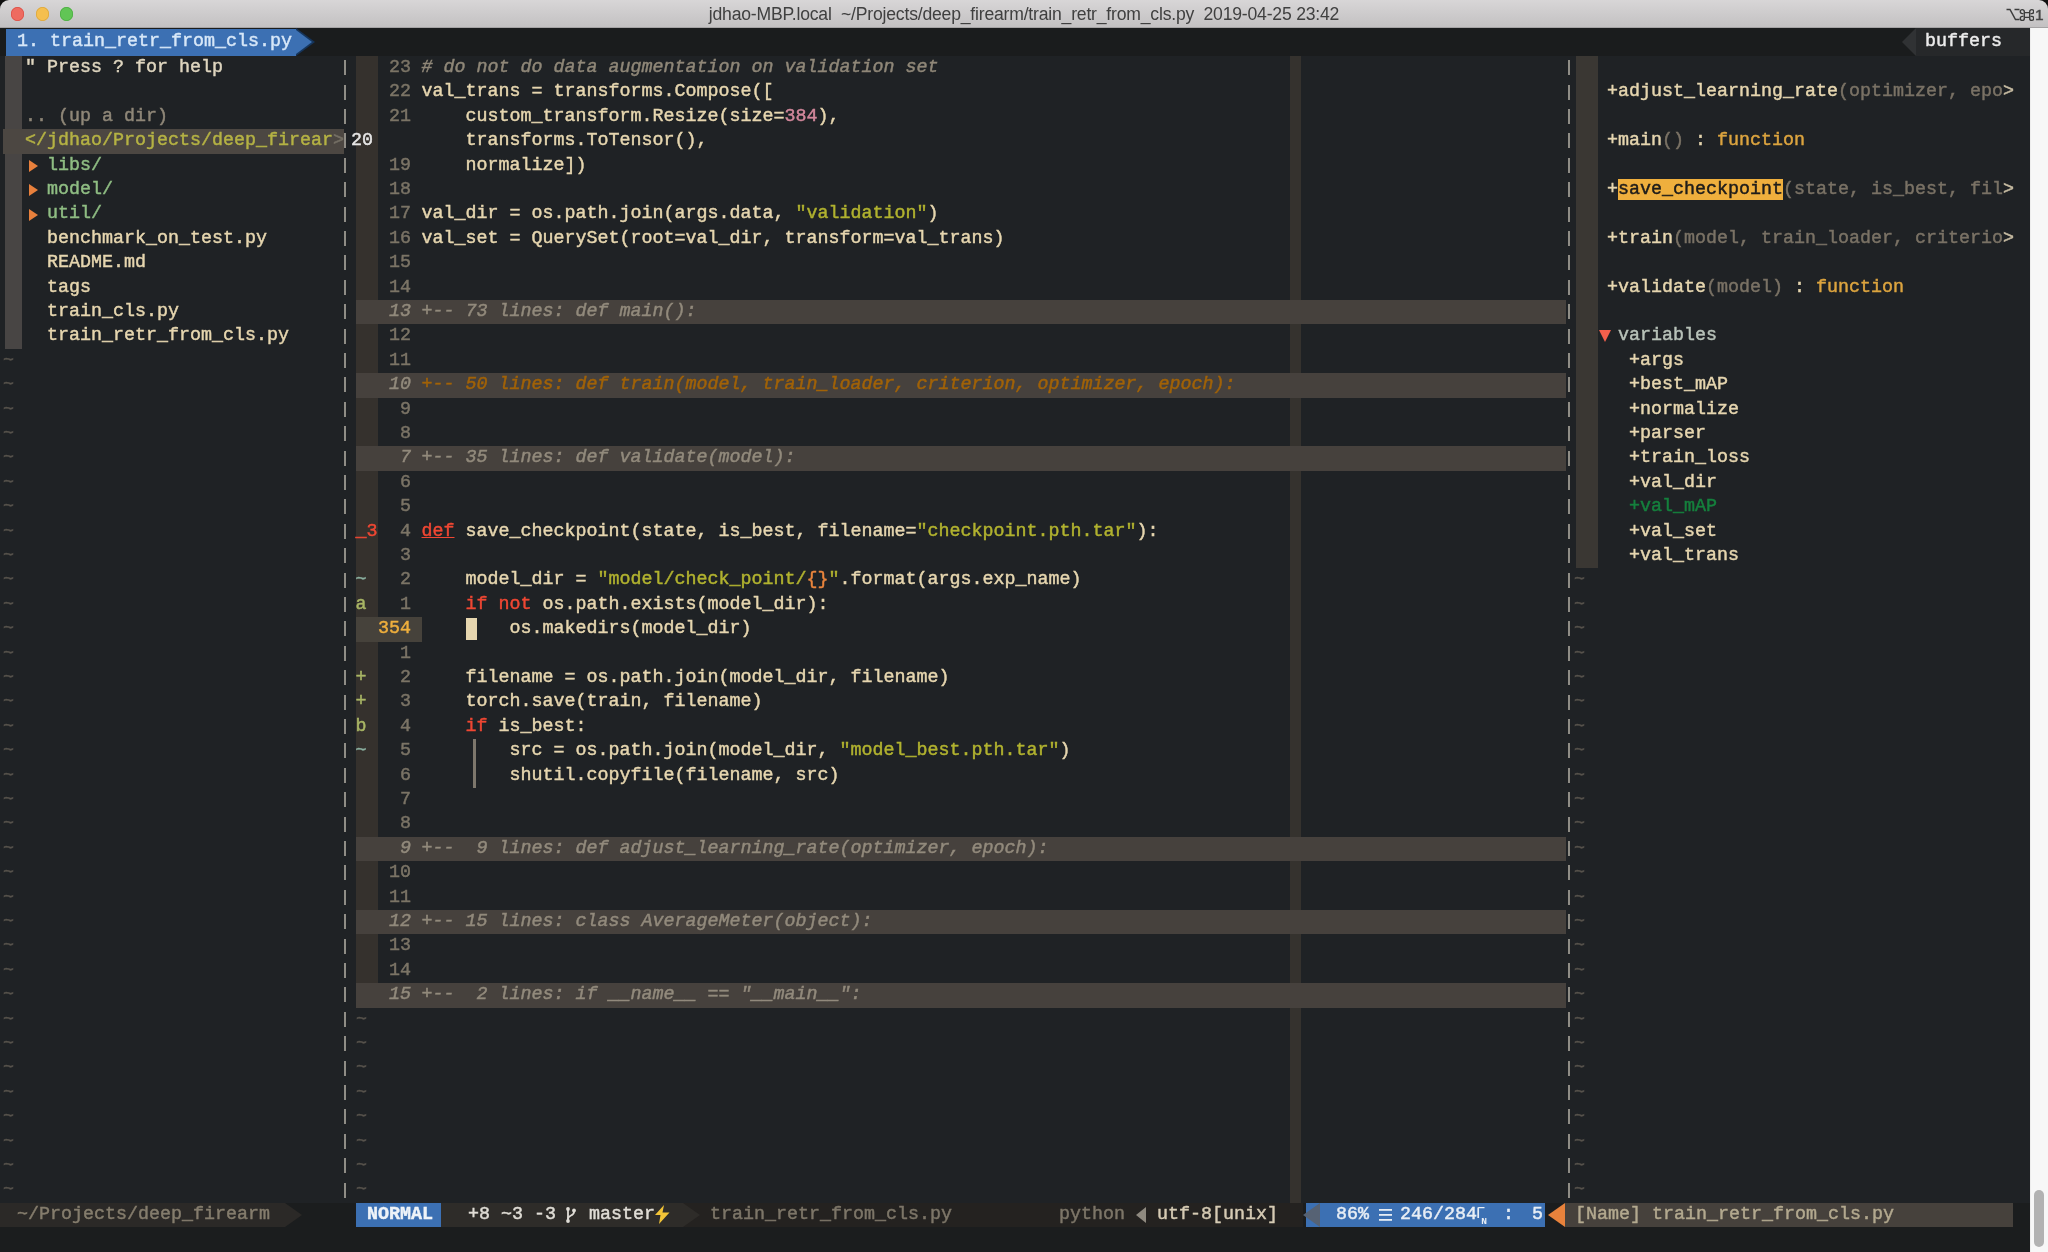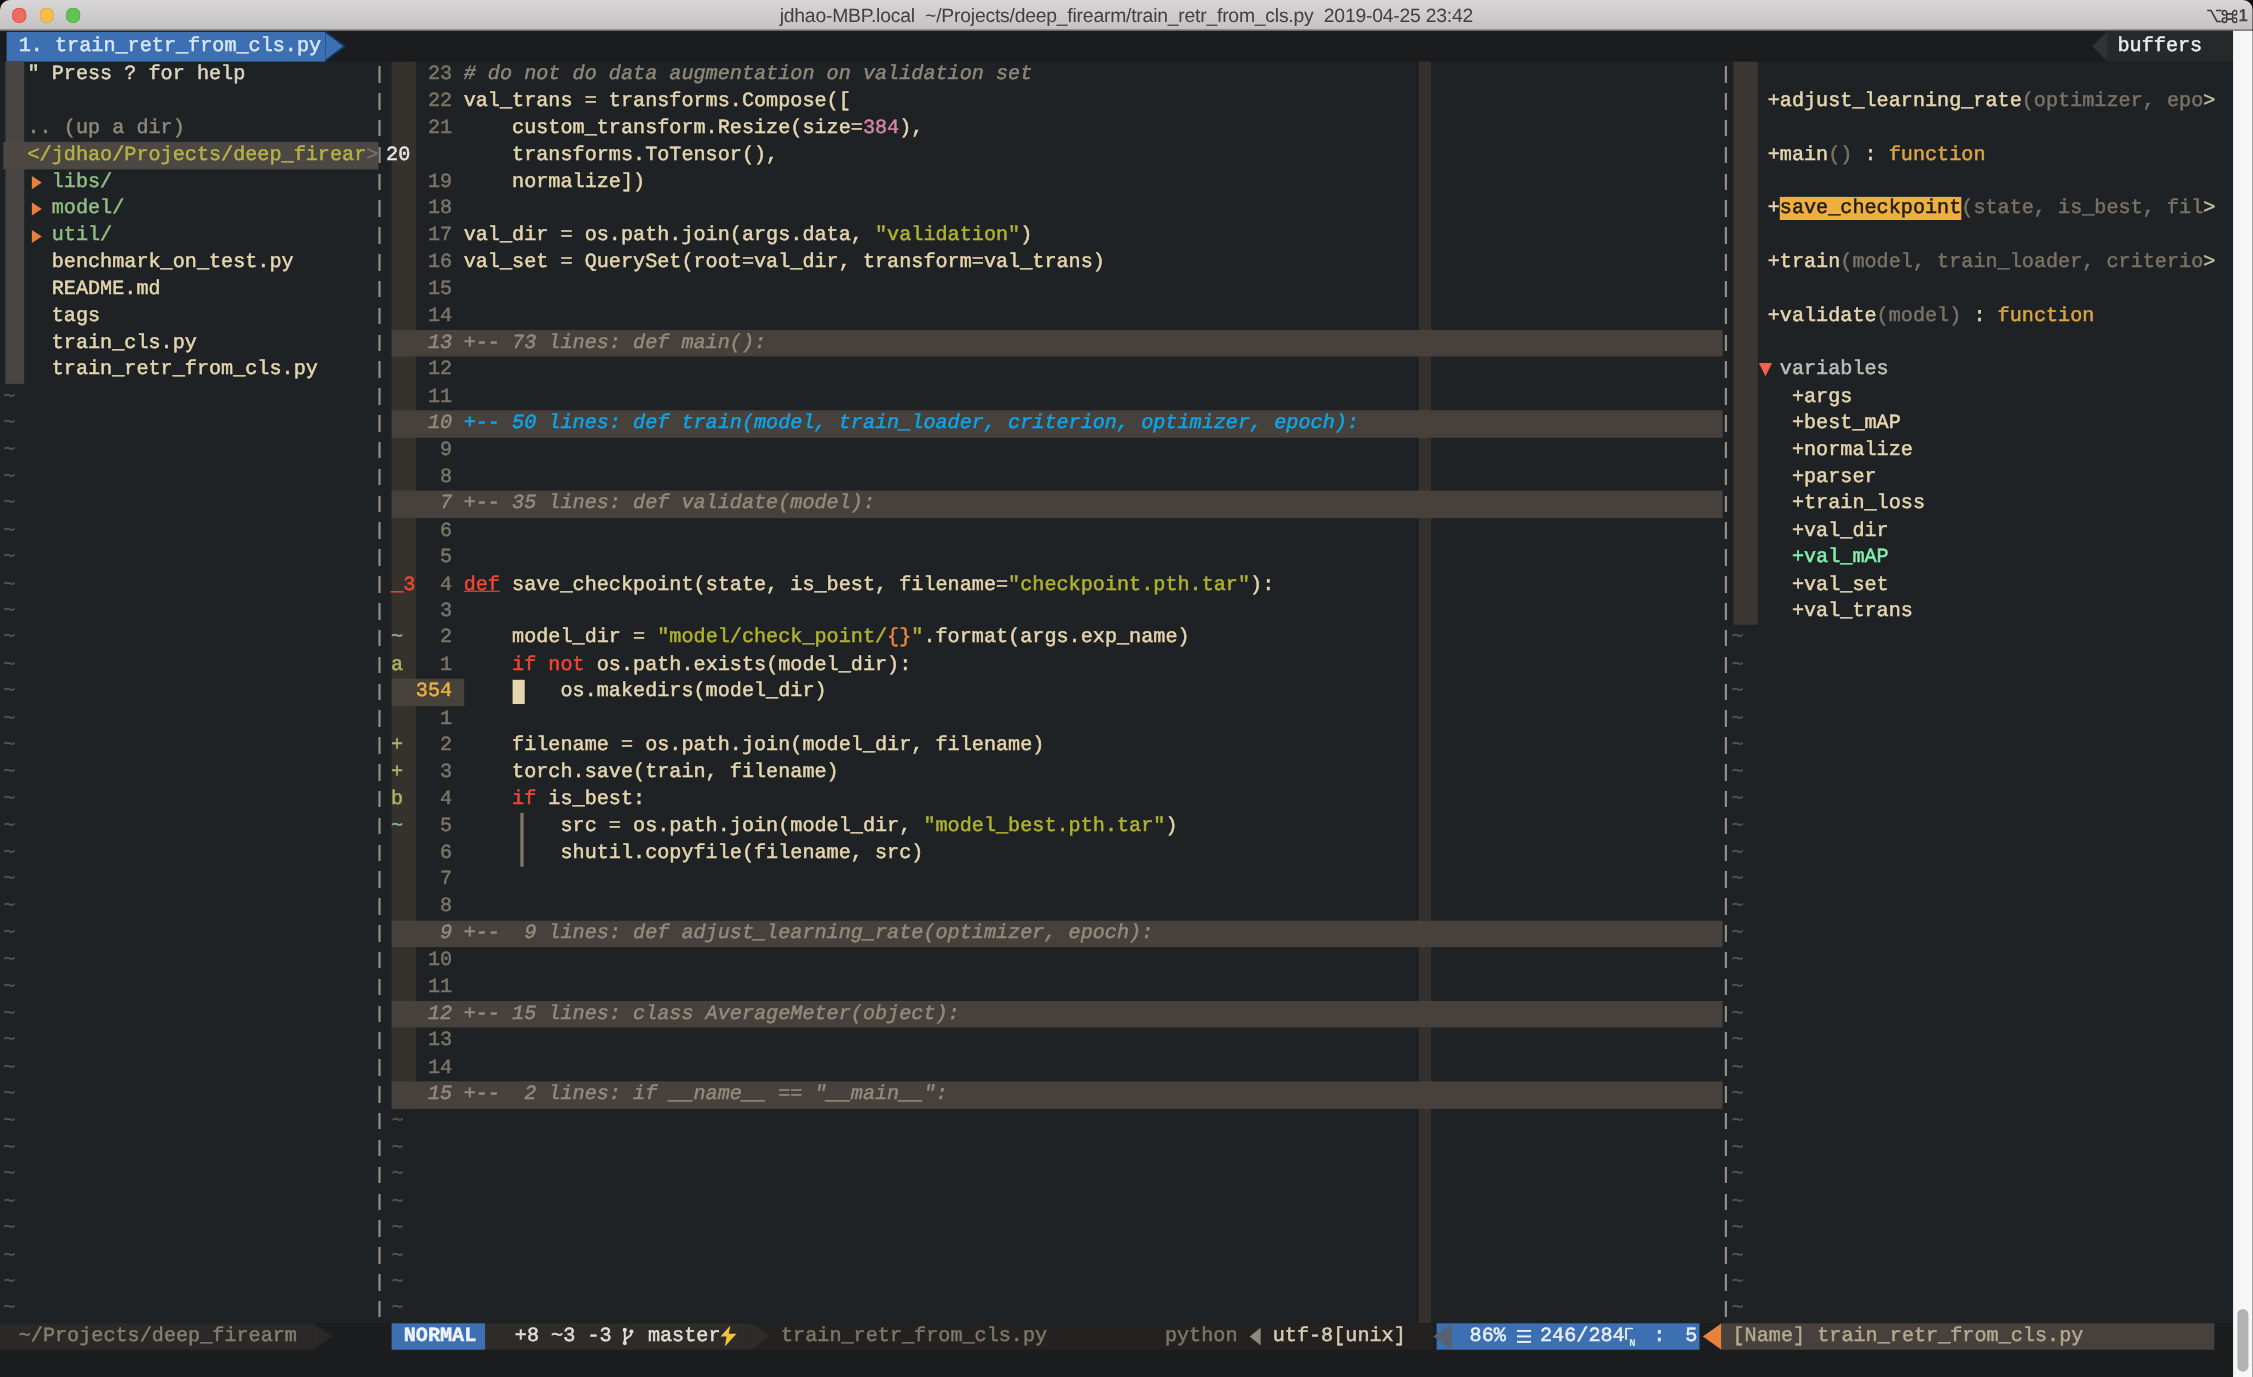--- a/index.html
+++ b/index.html
@@ -100,21 +100,21 @@
 <div class="r" style="left:421.5px;top:226.8px;color:#e6d6af;">val_set = QuerySet(root=val_dir, transform=val_trans)</div>
 <div class="r" style="left:351.0px;top:251.2px;width:60px;text-align:right;color:#7b7466;">15</div>
 <div class="r" style="left:351.0px;top:275.6px;width:60px;text-align:right;color:#7b7466;">14</div>
 <div class="abs" style="left:355.5px;top:300.0px;width:1210.5px;height:24.4px;background:#46413d;"></div>
 <div class="r" style="left:351.0px;top:300.0px;width:60px;text-align:right;color:#928a7c;font-style:italic;">13</div>
 <div class="r it" style="left:421.5px;top:300.0px;color:#928a7c;">+-- 73 lines: def main():</div>
 <div class="r" style="left:351.0px;top:324.4px;width:60px;text-align:right;color:#7b7466;">12</div>
 <div class="r" style="left:351.0px;top:348.8px;width:60px;text-align:right;color:#7b7466;">11</div>
 <div class="abs" style="left:355.5px;top:373.2px;width:1210.5px;height:24.4px;background:#46413d;"></div>
 <div class="r" style="left:351.0px;top:373.2px;width:60px;text-align:right;color:#928a7c;font-style:italic;">10</div>
-<div class="r it" style="left:421.5px;top:373.2px;color:#0ea5e9;">+-- 50 lines: def train(model, train_loader, criterion, optimizer, epoch):</div>
+<div class="r it" style="left:421.5px;top:373.2px;color:#a16207;">+-- 50 lines: def train(model, train_loader, criterion, optimizer, epoch):</div>
 <div class="r" style="left:351.0px;top:397.6px;width:60px;text-align:right;color:#7b7466;">9</div>
 <div class="r" style="left:351.0px;top:422.0px;width:60px;text-align:right;color:#7b7466;">8</div>
 <div class="abs" style="left:355.5px;top:446.4px;width:1210.5px;height:24.4px;background:#46413d;"></div>
 <div class="r" style="left:351.0px;top:446.4px;width:60px;text-align:right;color:#928a7c;font-style:italic;">7</div>
 <div class="r it" style="left:421.5px;top:446.4px;color:#928a7c;">+-- 35 lines: def validate(model):</div>
 <div class="r" style="left:351.0px;top:470.8px;width:60px;text-align:right;color:#7b7466;">6</div>
 <div class="r" style="left:351.0px;top:495.2px;width:60px;text-align:right;color:#7b7466;">5</div>
 <div class="r" style="left:351.0px;top:519.6px;width:60px;text-align:right;color:#7b7466;">4</div>
 <div class="r" style="left:421.5px;top:519.6px;color:#e6d6af;"><span style="color:#f04733;text-decoration:underline;">def</span> save_checkpoint(state, is_best, filename=<span style="color:#b1b22f;">"checkpoint.pth.tar"</span>):</div>
 <div class="r" style="left:355.5px;top:519.6px;color:#f04733;">_3</div>
@@ -175,21 +175,21 @@
 <div class="r" style="left:1574.0px;top:226.8px;color:#e6d6af;">   +train<span style="color:#7a7265;">(model, train_loader, criterio</span><span style="color:#cabfa5;">&gt;</span></div>
 <div class="r" style="left:1574.0px;top:275.6px;color:#e6d6af;">   +validate<span style="color:#7a7265;">(model)</span> : <span style="color:#dca43f;">function</span></div>
 <div class="abs" style="left:1599px;top:329.9px;width:0;height:0;border-left:6.7px solid transparent;border-right:6.7px solid transparent;border-top:12px solid #f4604c;"></div>
 <div class="r" style="left:1574.0px;top:324.4px;color:#e6d6af;">    <span style="color:#b8c2b9;">variables</span></div>
 <div class="r" style="left:1574.0px;top:348.8px;color:#e6d6af;">     +args</div>
 <div class="r" style="left:1574.0px;top:373.2px;color:#e6d6af;">     +best_mAP</div>
 <div class="r" style="left:1574.0px;top:397.6px;color:#e6d6af;">     +normalize</div>
 <div class="r" style="left:1574.0px;top:422.0px;color:#e6d6af;">     +parser</div>
 <div class="r" style="left:1574.0px;top:446.4px;color:#e6d6af;">     +train_loss</div>
 <div class="r" style="left:1574.0px;top:470.8px;color:#e6d6af;">     +val_dir</div>
-<div class="r" style="left:1574.0px;top:495.2px;color:#86efac;">     +val_mAP</div>
+<div class="r" style="left:1574.0px;top:495.2px;color:#15803d;">     +val_mAP</div>
 <div class="r" style="left:1574.0px;top:519.6px;color:#e6d6af;">     +val_set</div>
 <div class="r" style="left:1574.0px;top:544.0px;color:#e6d6af;">     +val_trans</div>
 <div class="r" style="left:1574.0px;top:568.4px;color:#57534c;">~</div>
 <div class="r" style="left:1574.0px;top:592.8px;color:#57534c;">~</div>
 <div class="r" style="left:1574.0px;top:617.2px;color:#57534c;">~</div>
 <div class="r" style="left:1574.0px;top:641.6px;color:#57534c;">~</div>
 <div class="r" style="left:1574.0px;top:666.0px;color:#57534c;">~</div>
 <div class="r" style="left:1574.0px;top:690.4px;color:#57534c;">~</div>
 <div class="r" style="left:1574.0px;top:714.8px;color:#57534c;">~</div>
 <div class="r" style="left:1574.0px;top:739.2px;color:#57534c;">~</div>

